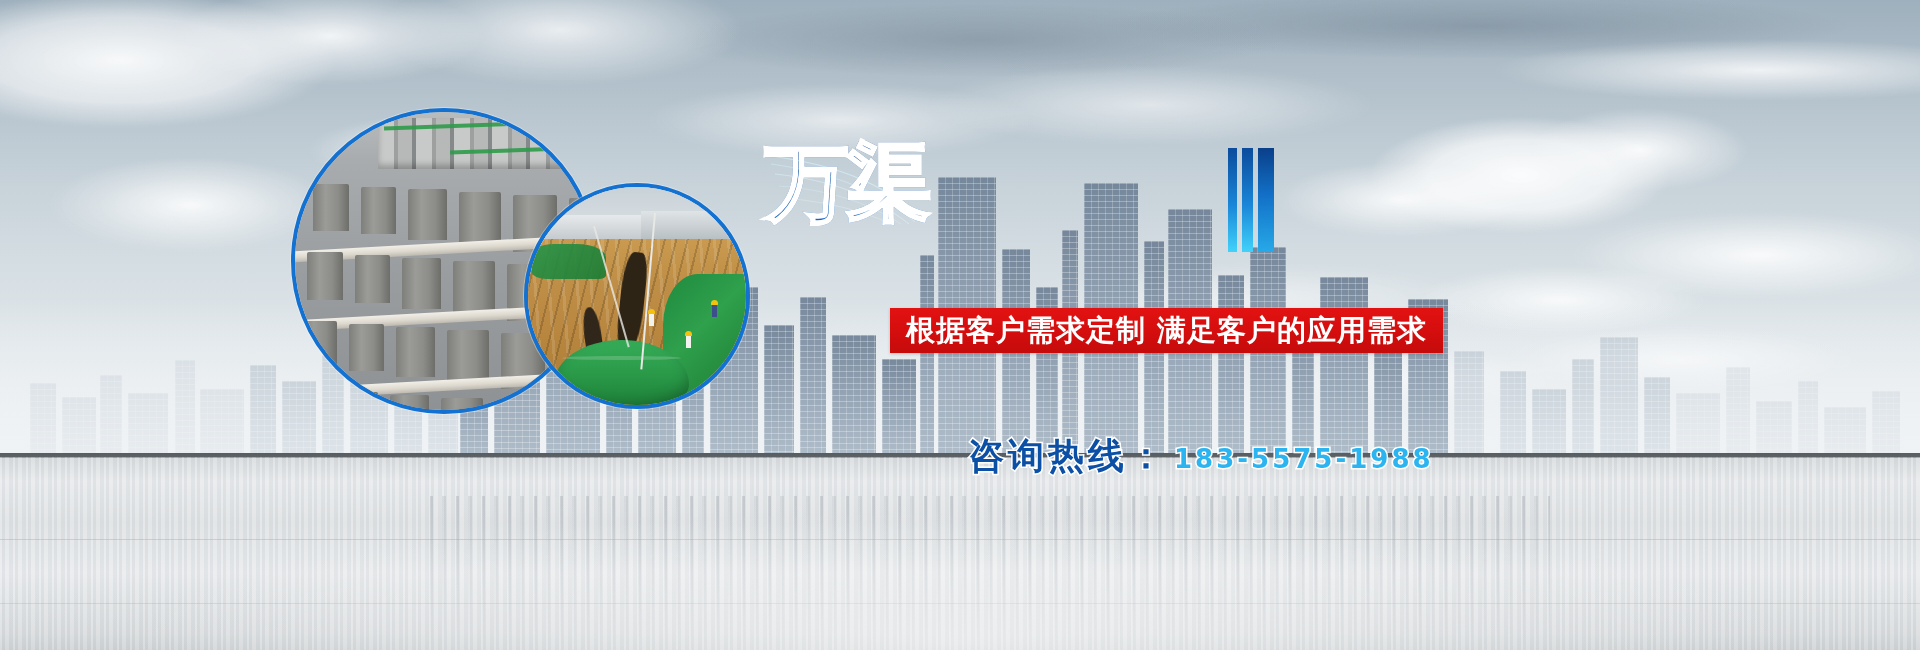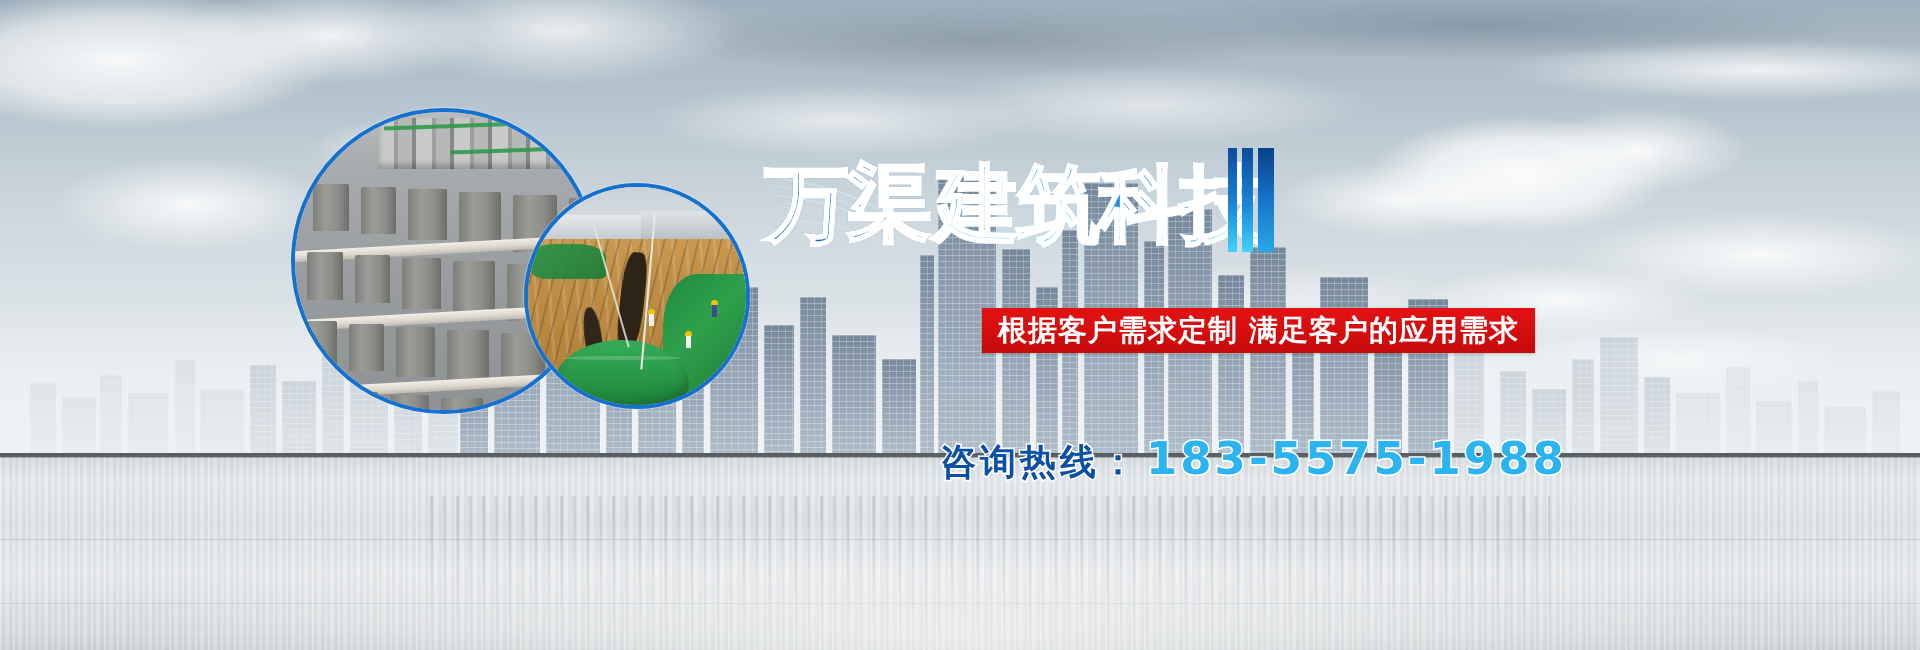--- a/index.html
+++ b/index.html
@@ -215,21 +215,21 @@
     transform-origin:top center;
   }
   .worker{ position:absolute; width:7px; height:17px; }
   .worker .helmet{ position:absolute; left:0; top:0; width:7px; height:5px;
     background:#f4c20d; border-radius:4px 4px 1px 1px; }
   .worker .body{ position:absolute; left:1px; top:5px; width:5px; height:12px;
     background:#f2f2ef; }
   .worker.blue .body{ background:#3c4f8a; }
 
   
-  .logo-block{ position:absolute; left:765px; top:151px; width:520px; height:120px; }
+  .logo-block{ position:absolute; left:765px; top:130px; width:520px; height:120px; }
 
   .brand-line{
     position:relative;
     display:flex; align-items:flex-end;
     height:96px;
     white-space:nowrap;
   }
   .brand-dark, .brand-light{
     font-family:"DejaVu Sans","Liberation Sans",sans-serif;
     font-weight:bold;
@@ -276,21 +276,21 @@
     font-size:27px;
     letter-spacing:.5px;
     color:#27b8ef;
     -webkit-text-stroke:3px #ffffff;
     paint-order:stroke fill;
     white-space:nowrap;
   }
 
   
   .ribbon{
-    position:absolute; left:982px; top:308px;
+    position:absolute; left:890px; top:308px;
     height:45px; padding:0 16px;
     background:linear-gradient(to bottom,#e21212 0%,#d40d0d 55%,#c50b0b 100%);
     display:flex; align-items:center;
     box-shadow:0 1px 3px rgba(0,0,0,.2);
   }
   .ribbon-text{
     font-family:"DejaVu Sans","Liberation Sans",sans-serif;
     font-weight:bold; font-size:29px; color:#ffffff;
     letter-spacing:1px; white-space:nowrap;
   }
@@ -305,24 +305,25 @@
   .hotline{
     position:absolute; left:940px; top:432px;
     display:flex; align-items:baseline; white-space:nowrap;
   }
   .hotline-label{
     font-family:"DejaVu Sans","Liberation Sans",sans-serif;
     font-weight:bold; font-size:36px; letter-spacing:4px;
     color:#0b50a5;
     -webkit-text-stroke:3px #ffffff;
     paint-order:stroke fill;
+    margin-left:28px;
   }
   .hotline-number{
     font-family:"DejaVu Sans","Liberation Sans",sans-serif;
-    font-weight:bold; font-size:45px; letter-spacing:3px;
+    font-weight:bold; font-size:26px; letter-spacing:3px;
     color:#2bb4ef;
     -webkit-text-stroke:3px #ffffff;
     paint-order:stroke fill;
     margin-left:6px;
   }
 </style>
 </head>
 <body>
 
 <div class="banner">
@@ -457,21 +458,20 @@
       <div class="worker" style="left:72%; top:66%;">
         <div class="helmet"></div>
           <div class="body"></div>
       </div>
     </div>
   </div>
 
   <div class="logo-block">
     <div class="brand-line">
       <span class="brand-dark">万渠</span>
-      <span class="brand-light">建筑科技</span>
       <svg class="swoosh" viewBox="0 0 180 78" preserveAspectRatio="none">
         <path d="M2,10 C60,18 110,34 150,70" stroke="#49c8f5" stroke-width="1.2" fill="none" opacity=".85"></path>
         <path d="M2,18 C58,26 106,42 146,76" stroke="#2fb0e8" stroke-width="1" fill="none" opacity=".7"></path>
         <path d="M6,28 C62,34 104,50 140,78" stroke="#7fe0ff" stroke-width="1" fill="none" opacity=".6"></path>
         <path d="M10,40 C60,44 98,56 132,78" stroke="#49c8f5" stroke-width=".9" fill="none" opacity=".5"></path>
         <path d="M16,52 C58,56 92,64 122,78" stroke="#8ce6ff" stroke-width=".9" fill="none" opacity=".45"></path>
       </svg>
     </div>
   </div>
 

